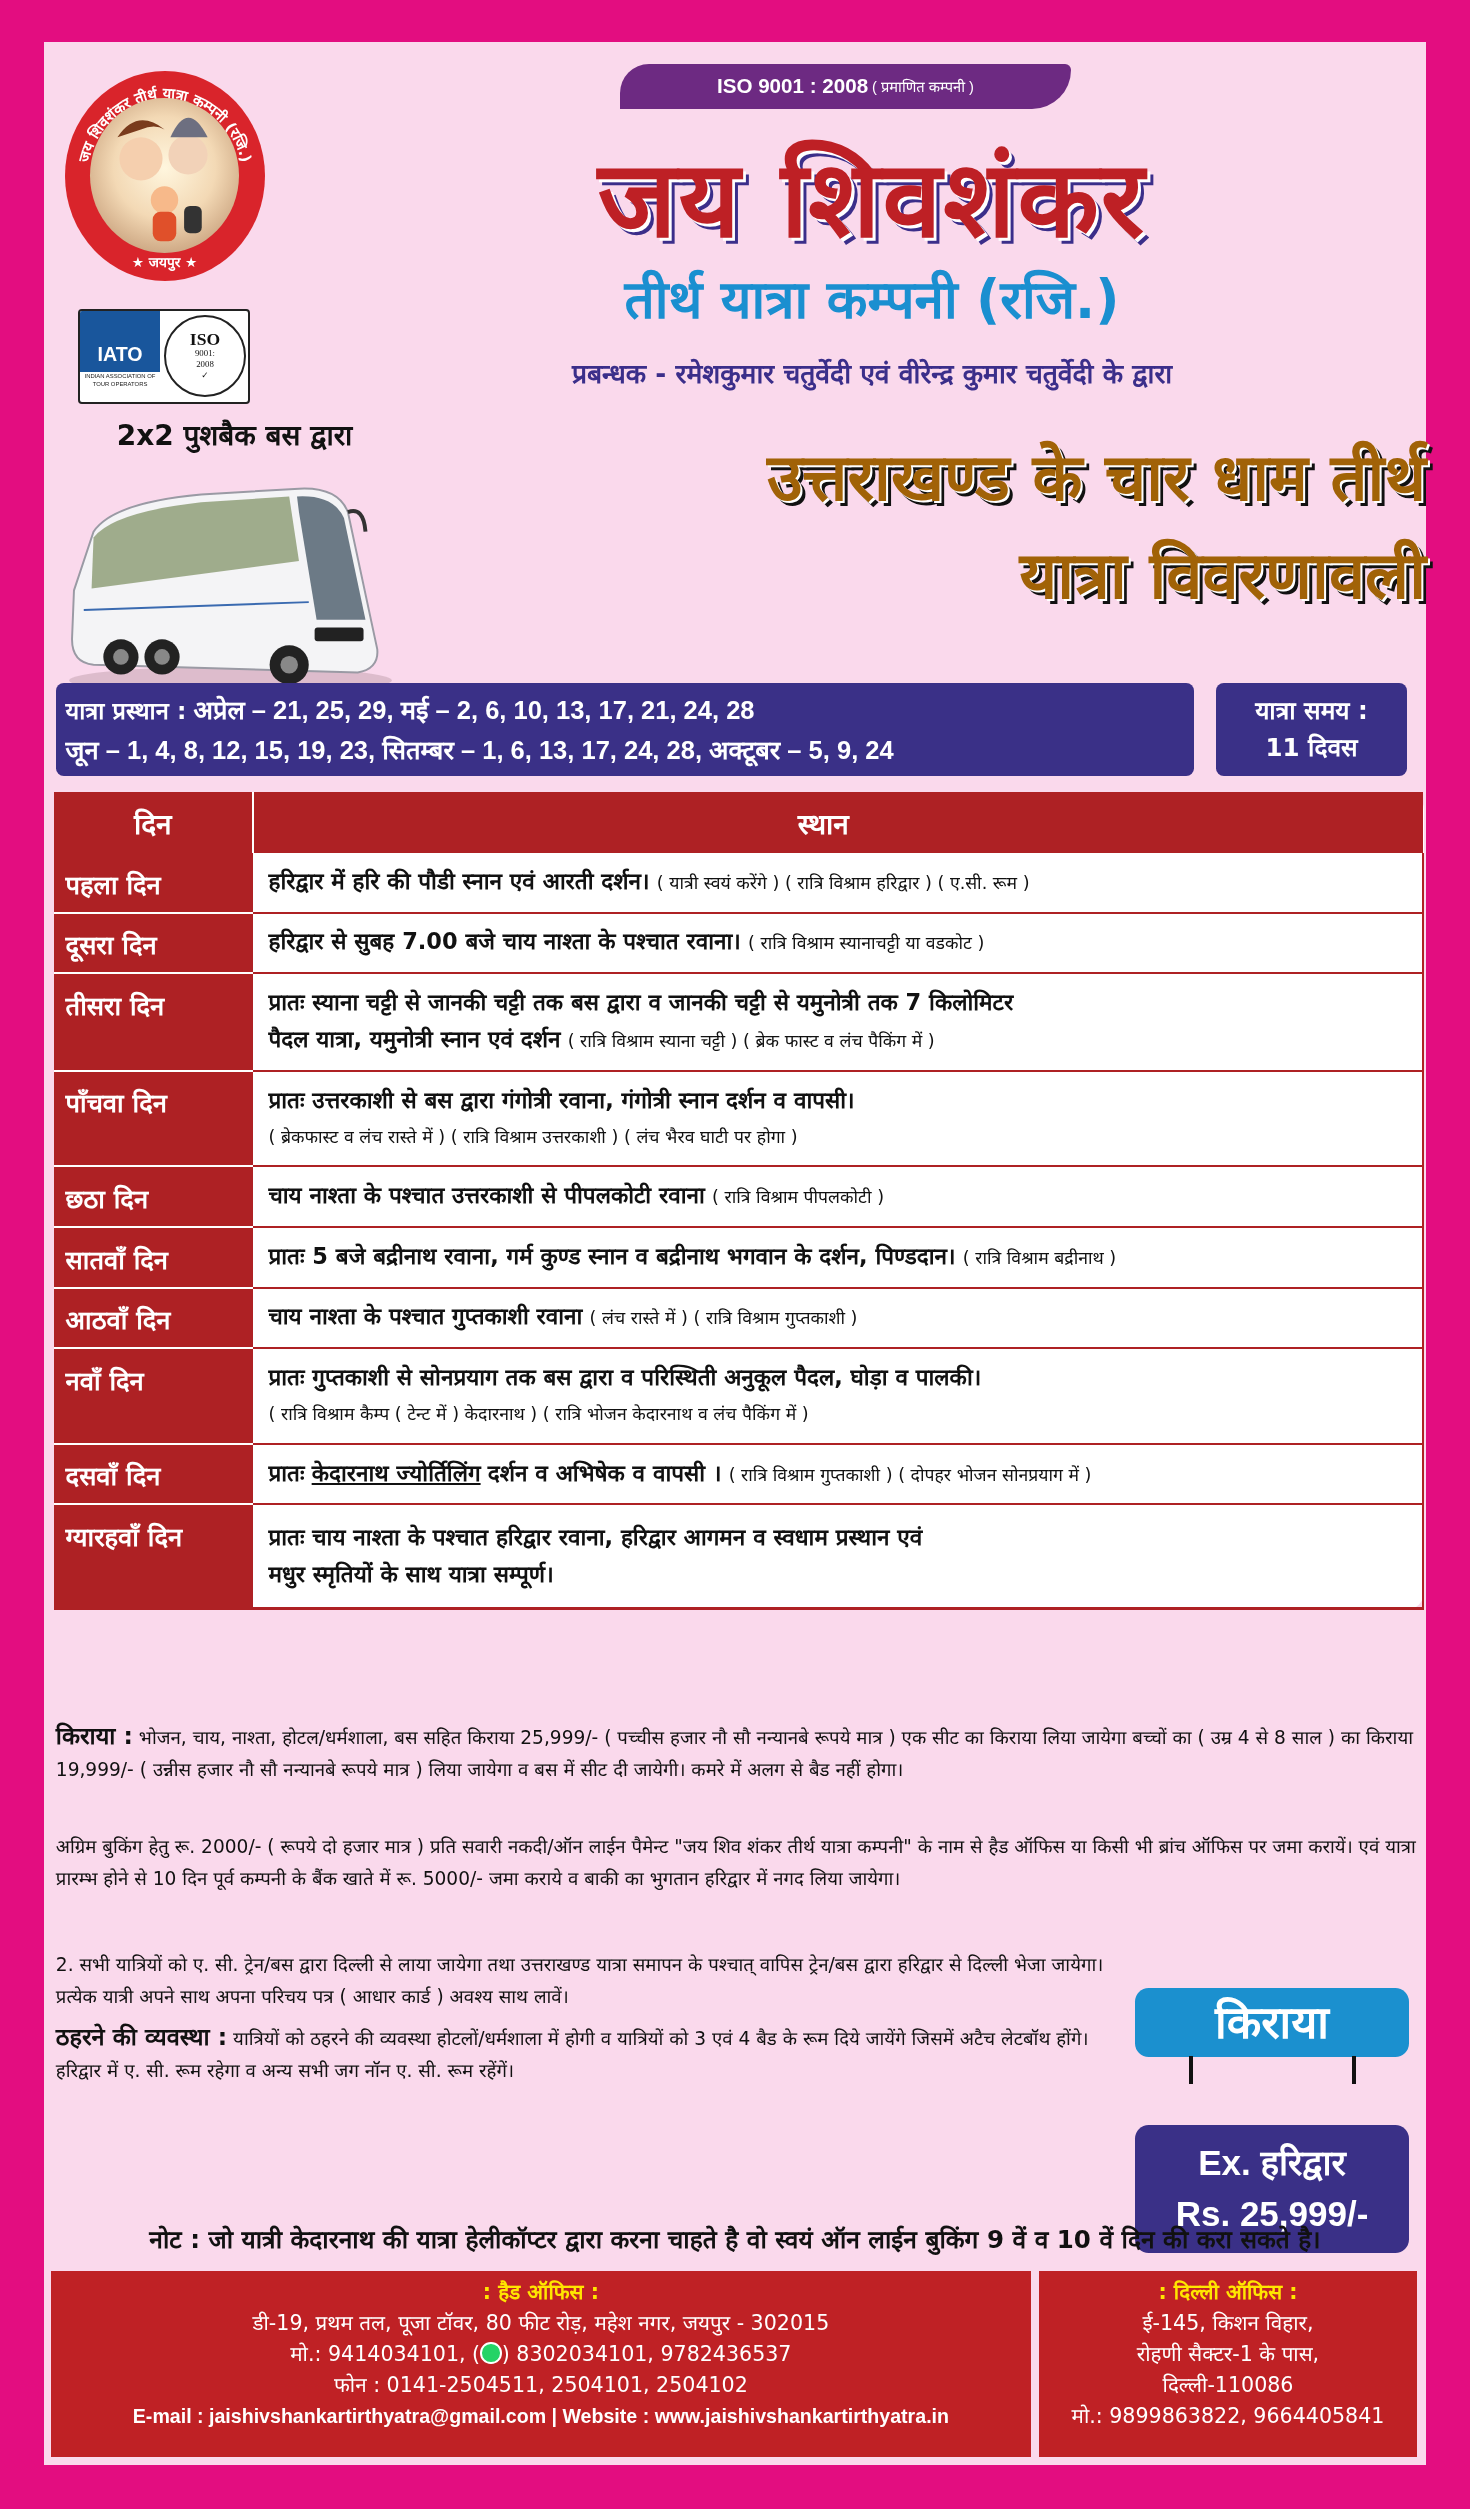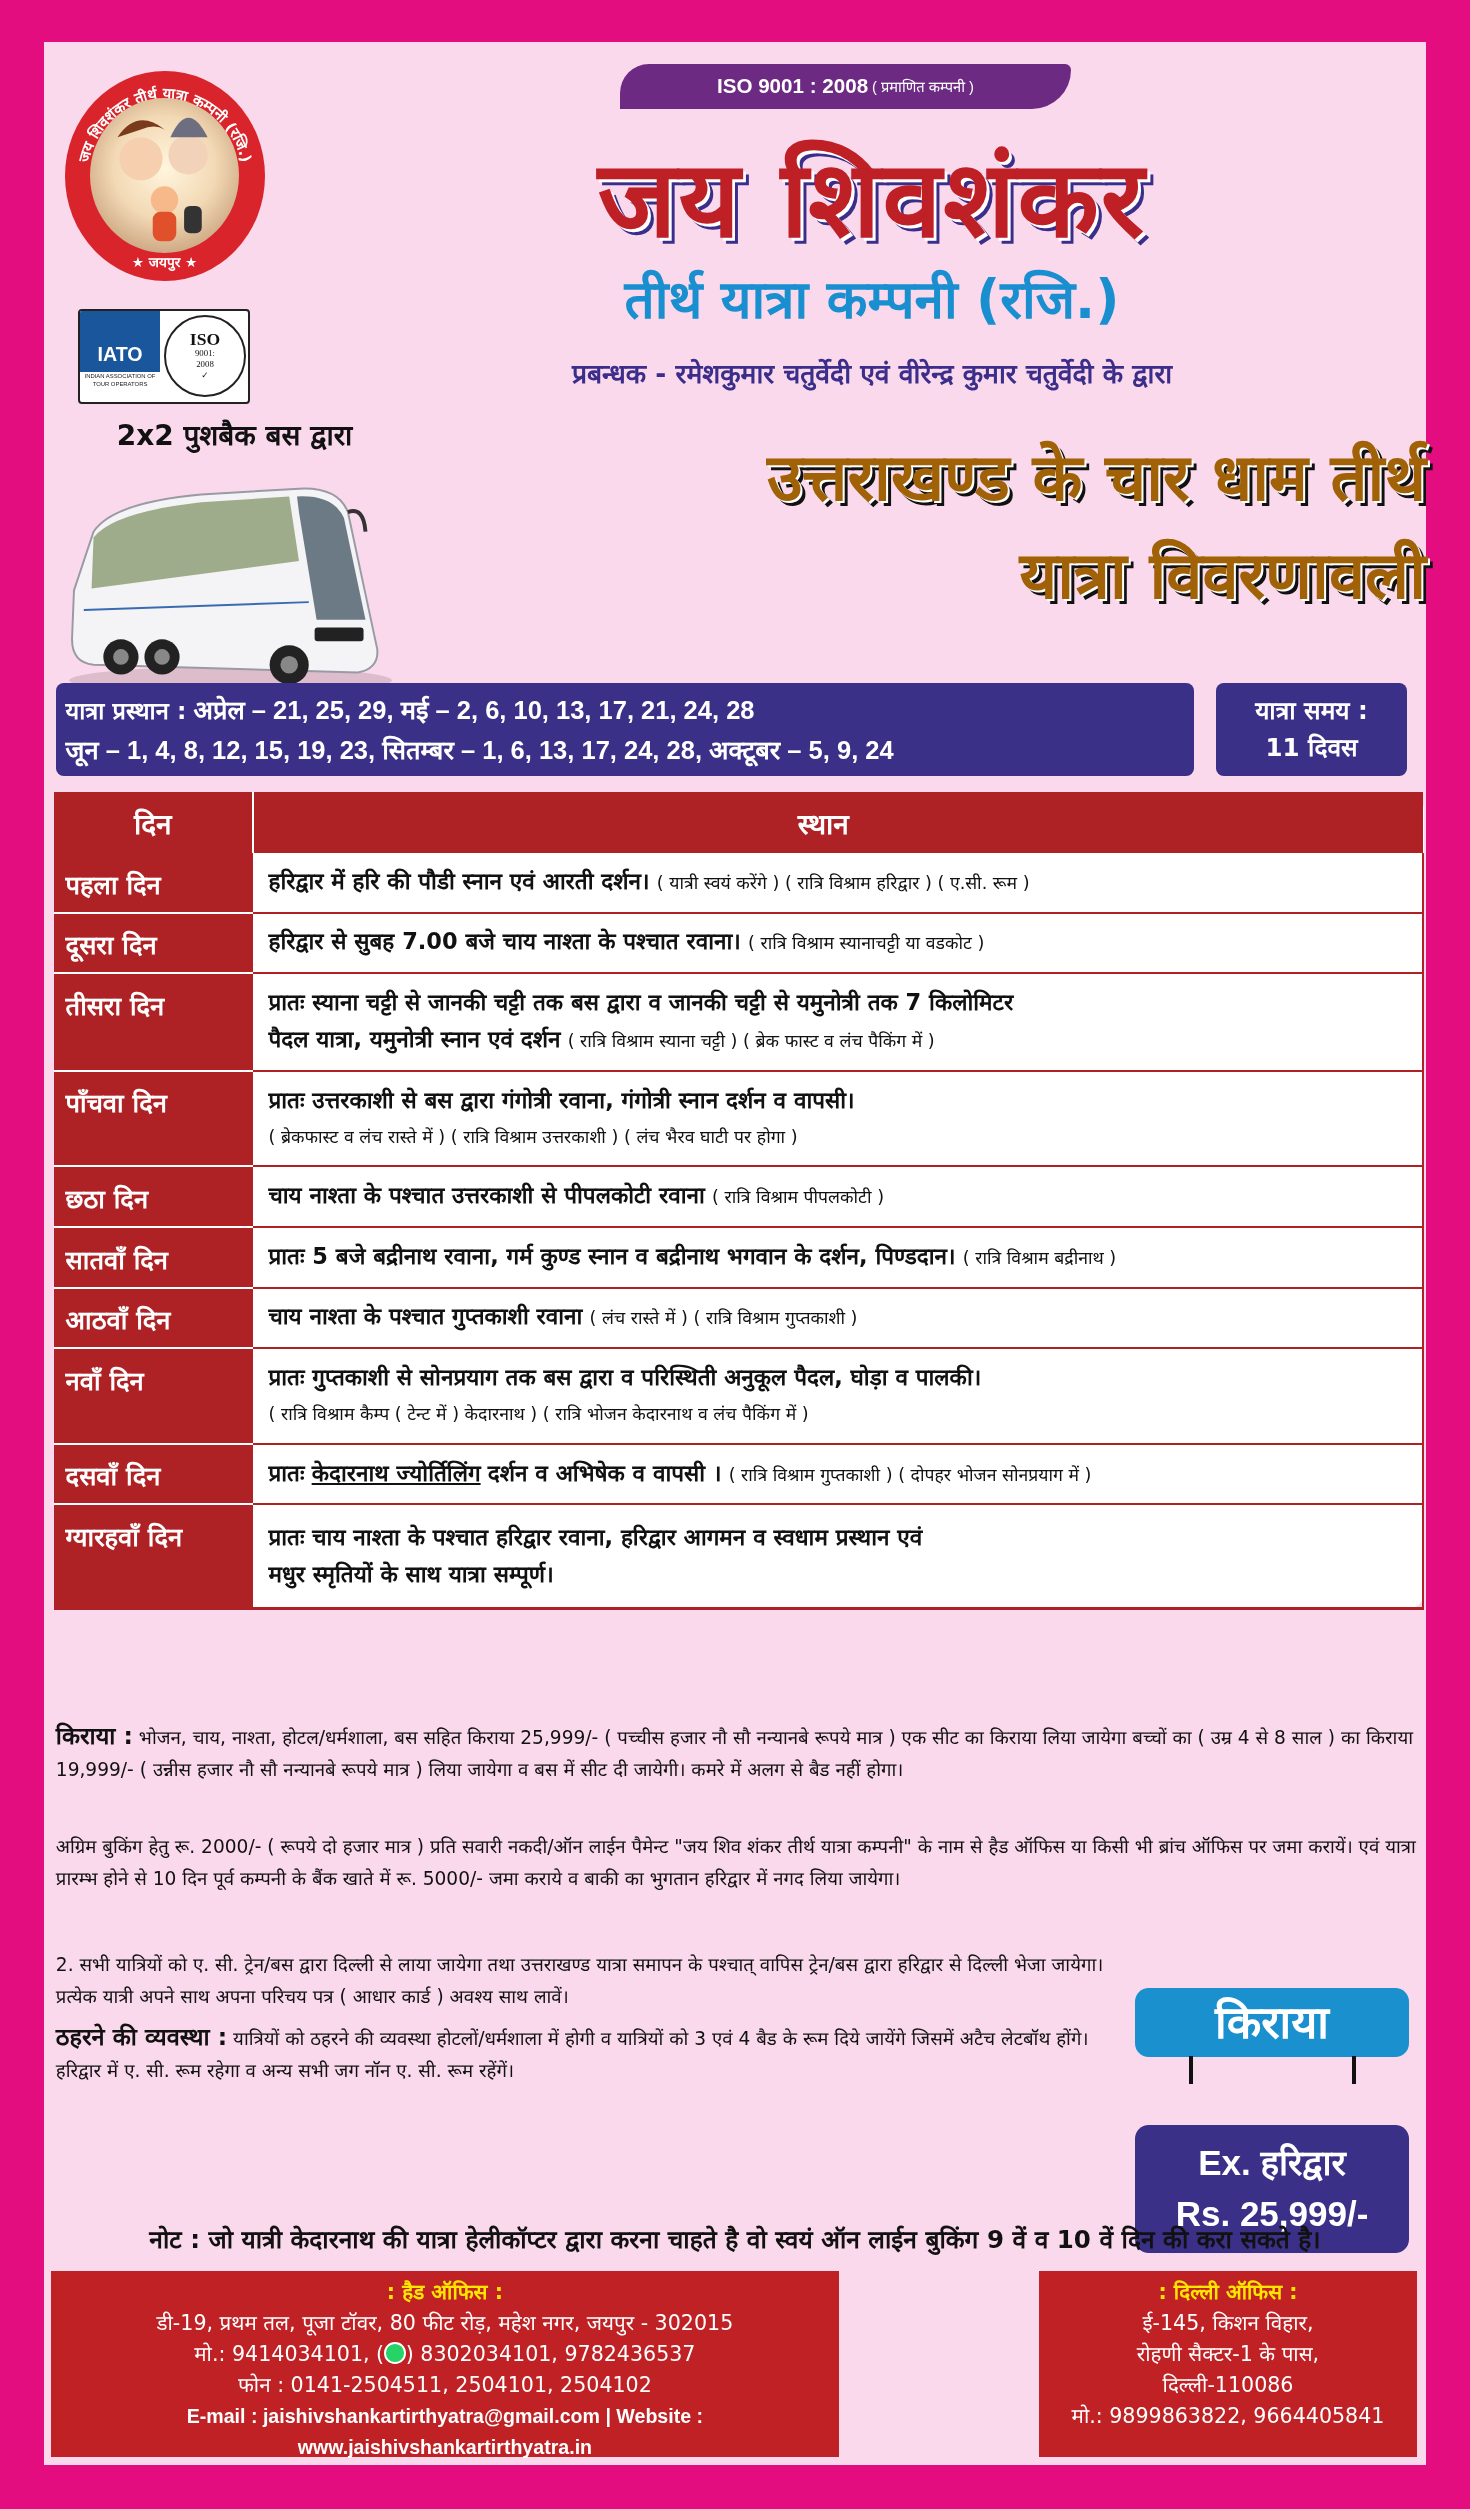--- a/index.html
+++ b/index.html
@@ -62,21 +62,21 @@
   .fare-tag { left:1091px; top:1946px; width:274px; height:69px; background:#1B90CF; border-radius:13.7px; color:#fff; text-align:center;
           font-weight:bold; font-size:45px; line-height:69px; }
   .fare-post { top:2014px; width:3.9px; height:28px; background:#111; }
   .fare-box { left:1091px; top:2043px; width:274px; height:128px; background:#3A3087; border-radius:13.7px; color:#fff; text-align:center;
           font-weight:bold; font-size:35px; line-height:51px; padding-top:11.8px; box-sizing:border-box; font-family:"Liberation Sans",sans-serif;margin-top:40px; }
   .heli-note { left:0; top:2178px; width:1382px; text-align:center; font-weight:bold; font-size:24.5px; color:#111; line-height:39px; }
   .office { top:2229px; height:186px; background:#BF2125; color:#fff; text-align:center; box-sizing:border-box; padding-top:5.9px; }
   .office .oh { color:#FFE600; font-weight:bold; font-size:20.6px; line-height:31px; }
   .office .ol { font-size:20.6px; line-height:31px; }
   .office .ol.email { font-family:"Liberation Sans",sans-serif; font-weight:bold; font-size:19.6px; }
-  .ho { left:6.9px; width:788px; }
+  .ho { left:6.9px; width:980px; }
   .dl { left:995px; width:378px; }
   .wa { display:inline-block; width:17.6px; height:17.6px; border-radius:50%; background:#25D366; border:2px solid #fff; vertical-align:-2.9px; }
 </style>
 </head>
 <body>
 
 <div class="page">
 
   <div class="abs logo">
     <svg class="logo-arc" viewBox="0 0 204 214">

